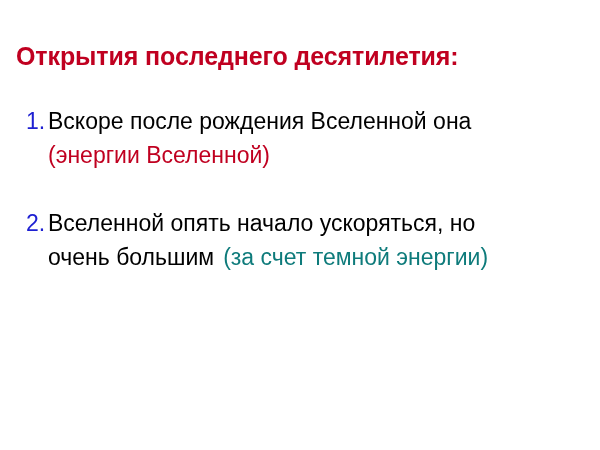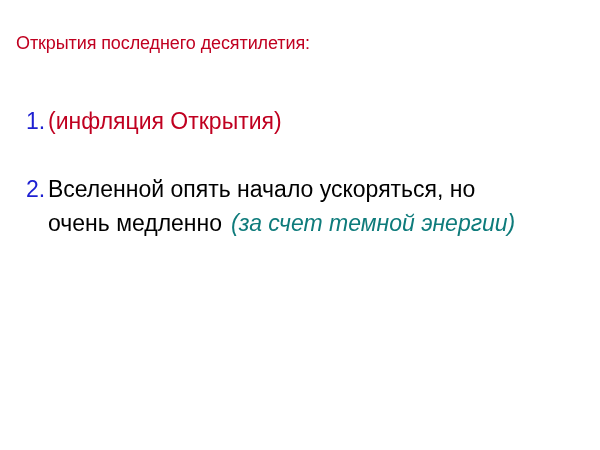--- a/index.html
+++ b/index.html
@@ -21,24 +21,24 @@
     width: 600px;
     height: 450px;
     background: #ffffff;
     box-sizing: border-box;
   }
 
   
   #slide-title {
     position: absolute;
     left: 16px;
-    top: 14px;
+    top: 22px;
     width: 568px;
-    font-size: 18px;
-    font-weight: normal;
+    font-size: 25px;
+    font-weight: bold;
     line-height: 34px;
     letter-spacing: -0.1px;
     color: #C00020;
     white-space: nowrap;
   }
 
   
   #body-list {
     position: absolute;
     left: 0;
@@ -71,48 +71,48 @@
   .line {
     white-space: nowrap;
   }
 
   .accent-red {
     color: #C00020;
   }
 
   .accent-teal {
     color: #0E7B7B;
-    font-style: italic;
   }
 
   .gap {
     display: inline-block;
     width: 9px;
   }
 </style>
 </head>
 <body>
 
 <div id="slide">
 
   <h1 id="slide-title">Открытия последнего десятилетия:</h1>
 
   <div id="body-list">
 
     <div class="list-item">
       <span class="item-marker">1.</span>
       <div class="item-body">
-        <div class="line accent-red">(инфляция Открытия)</div>
+        <div class="line">Вскоре после рождения Вселенной она</div>
+        <div class="line accent-red">(энергии Вселенной)</div>
       </div>
     </div>
 
     <div class="list-item">
       <span class="item-marker">2.</span>
       <div class="item-body">
         <div class="line">Вселенной опять начало ускоряться, но</div>
         <div class="line">
-          <span>очень медленно</span><span class="gap"></span><span class="accent-teal">(за счет темной энергии)</span>
+          <span>очень большим</span><span class="gap"></span><span class="accent-teal">(за счет темной энергии)</span>
         </div>
       </div>
     </div>
 
   </div>
 </div>
 
 </body></html>

